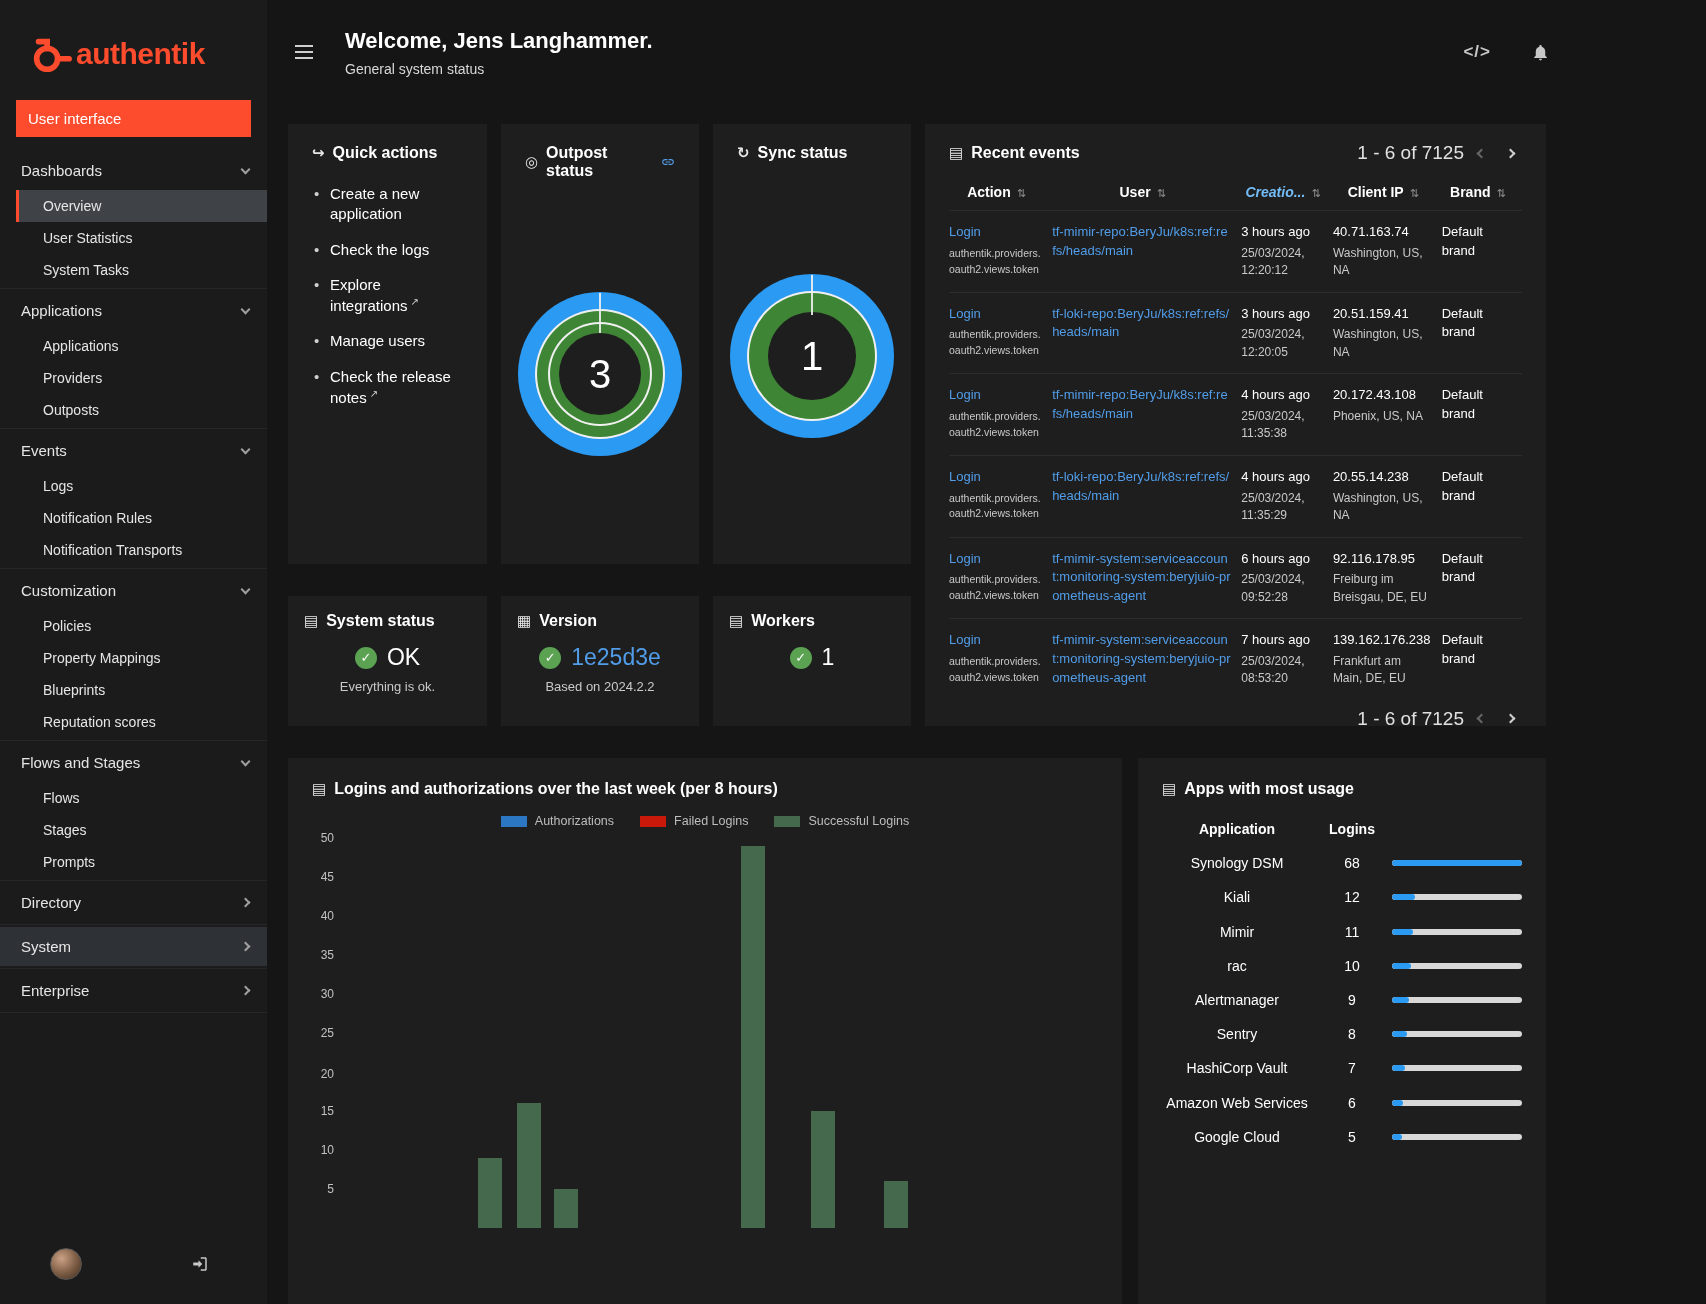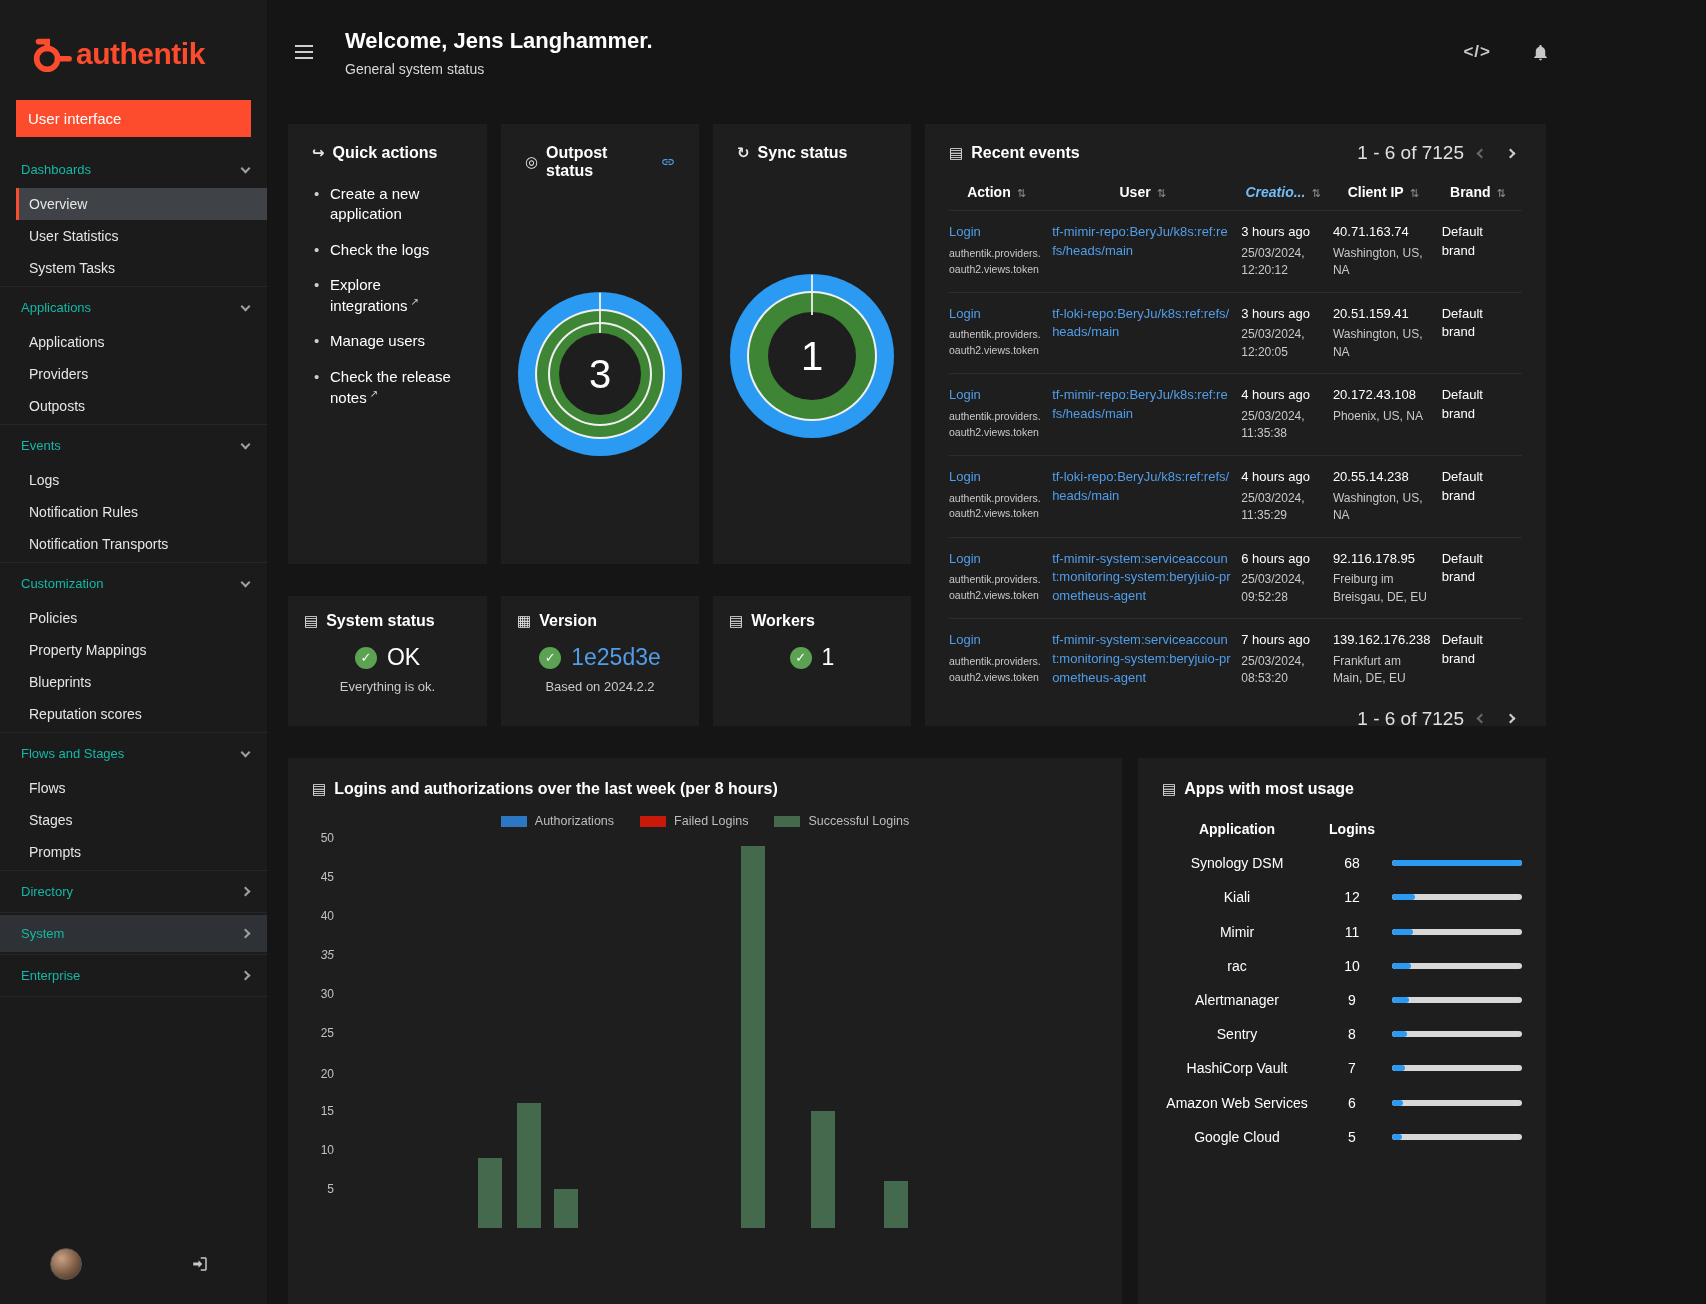--- a/index.html
+++ b/index.html
@@ -16,23 +16,23 @@
   aside { width: 267px; min-width: 267px; background: #1b1b1b; display: flex; flex-direction: column; }
   .logo { display: flex; align-items: center; gap: 4px; padding: 34px 16px 14px 28px; cursor: pointer; }
   .logo-text { color: #fd4b2d; font-size: 30px; font-weight: 700; letter-spacing: -0.5px; }
   .ui-btn {
     margin: 12px 16px 12px; background: #fd4b2d; color: #fff; border: none;
     text-align: left; padding: 10px 12px; font-size: 15px; cursor: pointer; font-family: inherit;
     width: calc(100% - 32px);
   }
   nav { overflow: hidden; }
   .nav-section { border-bottom: 1px solid #272727; padding: 2px 0; }
-  .nav-head { display: flex; align-items: center; justify-content: space-between; padding: 11px 18px 11px 21px; font-size: 13px; color: #14b8a6; cursor: pointer; }
+  .nav-head { display: flex; align-items: center; justify-content: space-between; padding: 11px 18px 11px 21px; font-size: 15px; color: #e5e5e5; cursor: pointer; }
   .nav-head.highlighted { background: #2e3135; }
-  .nav-item { margin-left: 16px; padding: 8px 10px 8px 13px; font-size: 14px; color: #e6e6e6; cursor: pointer; position: relative; }
+  .nav-item { margin-left: 16px; padding: 8px 10px 8px 27px; font-size: 14px; color: #e6e6e6; cursor: pointer; position: relative; }
   .nav-item.selected { background: #3f4246; }
   .nav-item.selected::before { content: ""; position: absolute; left: 0; top: 0; bottom: 0; width: 3px; background: #fd4b2d; }
   .chev-wrap { color: #9f9f9f; display: inline-flex; }
   .chev { width: 7px; height: 7px; border-right: 2px solid currentColor; border-bottom: 2px solid currentColor; display: inline-block; }
   .chev.down { transform: rotate(45deg); margin-top: -2px; }
   .chev.right { transform: rotate(-45deg); }
   .chev.left { transform: rotate(135deg); }
   .sidebar-bottom { margin-top: auto; display: flex; align-items: center; justify-content: space-between; padding: 18px 54px 24px 50px; }
   .avatar { width: 32px; height: 32px; border-radius: 50%; border: 1px solid #555; cursor: pointer;
     background: radial-gradient(circle at 35% 32%, #caa184, #7a5a42 55%, #3c2d22); }
@@ -513,21 +513,21 @@
             <span class="legend-item">
               <span class="swatch" style="background: rgb(68, 105, 77);"></span>
               <span>Successful Logins</span>
             </span>
           </div>
         <div class="plot-wrap">
           <div class="yaxis">
               <span style="top: 0px;">50</span>
               <span style="top: 39px;">45</span>
               <span style="top: 78px;">40</span>
-              <span style="top: 117px; font-style: italic;">35</span>
+              <span style="top: 117px;">35</span>
               <span style="top: 156px;">30</span>
               <span style="top: 195px; margin-left: 20px;">25</span>
               <span style="top: 236px;">20</span>
               <span style="top: 273px;">15</span>
               <span style="top: 312px;">10</span>
               <span style="top: 351px;">5</span>
             </div>
           <div class="plot">
               <div class="bar" style="left: 19.6%; height: 70.2px; background: rgb(68, 105, 77);"></div>
               <div class="bar" style="left: 24.7%; height: 124.8px; background: rgb(68, 105, 77);"></div>

